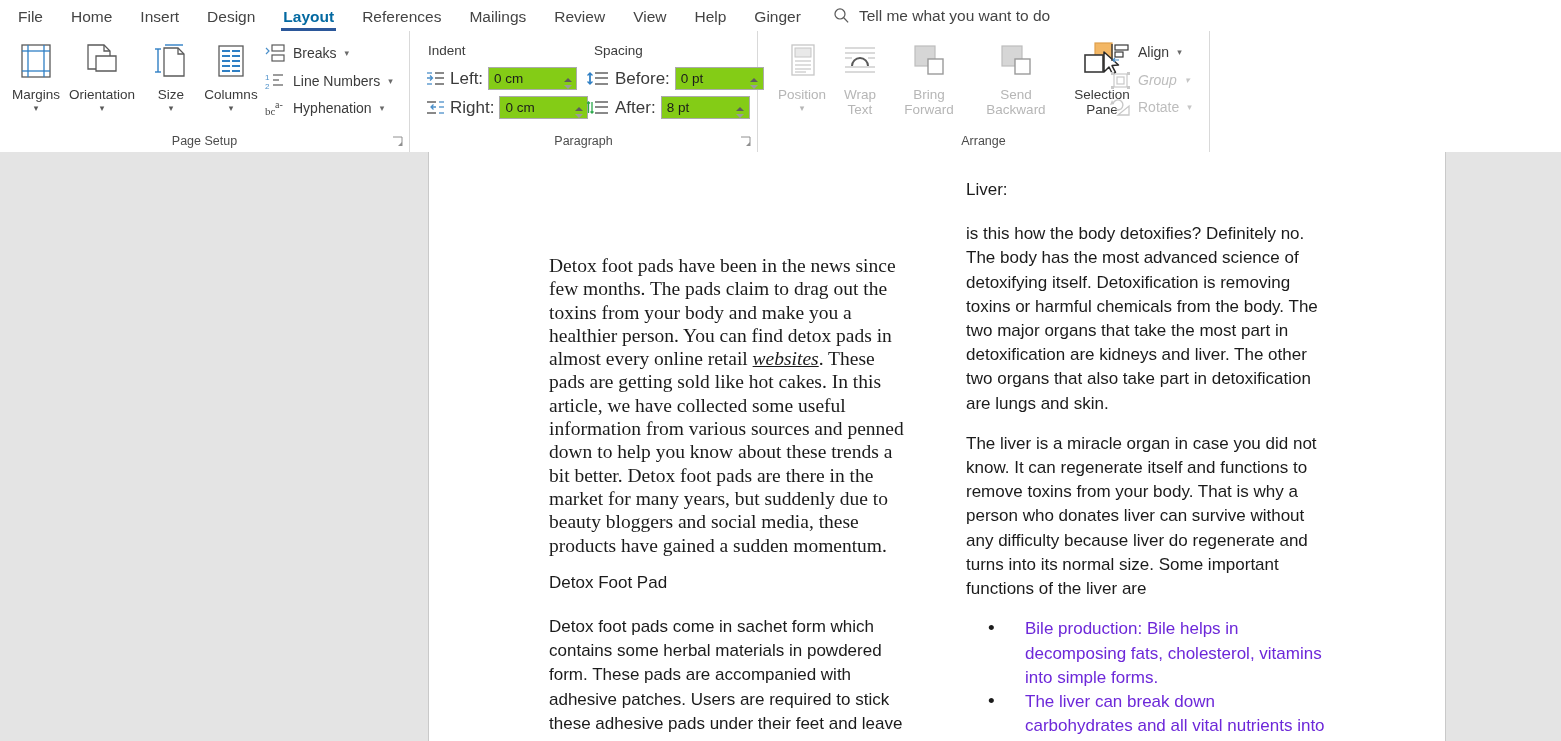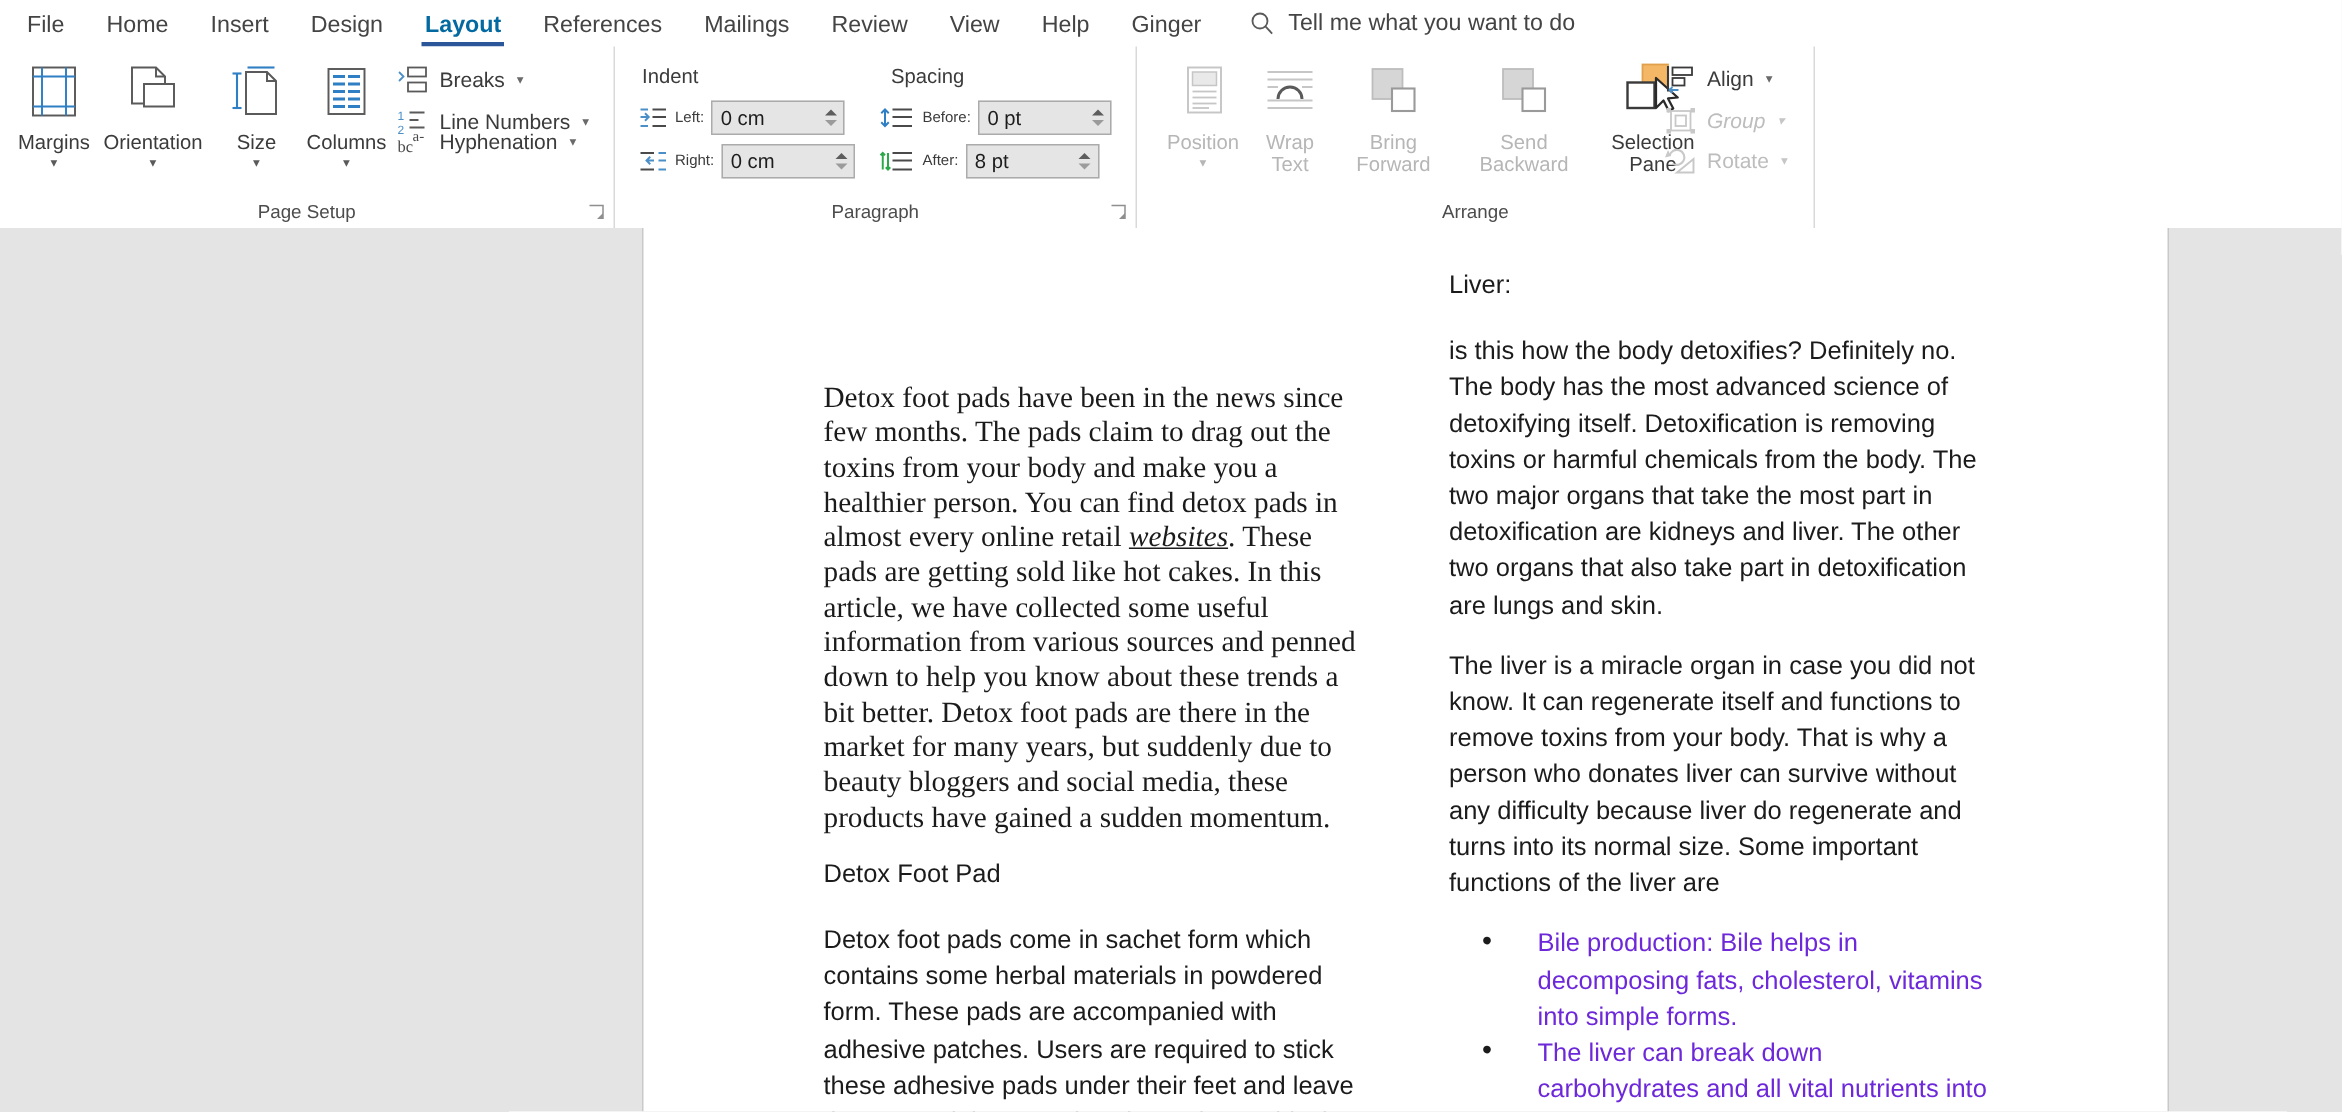--- a/index.html
+++ b/index.html
@@ -67,24 +67,24 @@
     height: 22px; cursor: default;
   }
   .smrow .t { font-size: 14px; color: #3b3b3b; line-height: 1; }
   .smrow.dis .t { color: #bdbdbd; }
   .car-s { font-size: 9px; color: #6a6a6a; margin-left: 2px; }
   .smrow.dis .car-s { color: #c6c6c6; }
 
   
   .subhead { position: absolute; font-size: 13.5px; color: #3b3b3b; }
   .fieldrow { position: absolute; display: flex; align-items: center; gap: 5px; }
-  .fieldrow .flab { font-size: 10px; color: #3b3b3b; white-space: nowrap; }
+  .fieldrow .flab { font-size: 17px; color: #3b3b3b; white-space: nowrap; }
   .spin {
-    display: flex; align-items: center; height: 23px;
-    border: 1px solid #ababab; background: #e5e5e5;
+    display: flex; align-items: flex-end; height: 23px;
+    border: 1px solid #ababab; background: #84cc16;
   }
   .spin input {
     border: 0; outline: 0; height: 21px; font-size: 13.5px; color: #1c1c1c;
     padding: 0 3px 0 5px; font-family: "Liberation Sans", sans-serif; background: transparent;
   }
   .spin .arrows {
     width: 15px; display: flex; flex-direction: column; justify-content: center;
     align-items: center; gap: 3px; padding-right: 2px;
   }
   .spin .arrows i { display:block; width:0;height:0; }
@@ -238,21 +238,21 @@
             <text x="0" y="8" font-family="Liberation Sans" font-size="8" fill="#4b8fc9">1</text>
             <text x="0" y="17" font-family="Liberation Sans" font-size="8" fill="#4b8fc9">2</text>
             <line x1="8" y1="3" x2="18" y2="3" stroke="#5a5a5a" stroke-width="1.2"></line>
             <line x1="8" y1="8" x2="14" y2="8" stroke="#5a5a5a" stroke-width="1.2"></line>
             <line x1="8" y1="13" x2="18" y2="13" stroke="#5a5a5a" stroke-width="1.2"></line>
           </svg>
           <span class="t">Line Numbers</span>
           <span class="car-s">▾</span>
         </div>
 
-        <div class="smrow" style="left:265px; top:52px;">
+        <div class="smrow" style="left:265px; top:66px;">
           <svg width="22" height="19" viewBox="0 0 22 19">
             <text x="0" y="16" font-family="Liberation Serif" font-size="11" fill="#4a4a4a">bc</text>
             <text x="10" y="9" font-family="Liberation Serif" font-size="10" fill="#4a4a4a">a-</text>
           </svg>
           <span class="t">Hyphenation</span>
           <span class="car-s">▾</span>
         </div>
 
         <div class="glabel">Page Setup</div>
         <svg class="dlg" viewBox="0 0 13 13">

